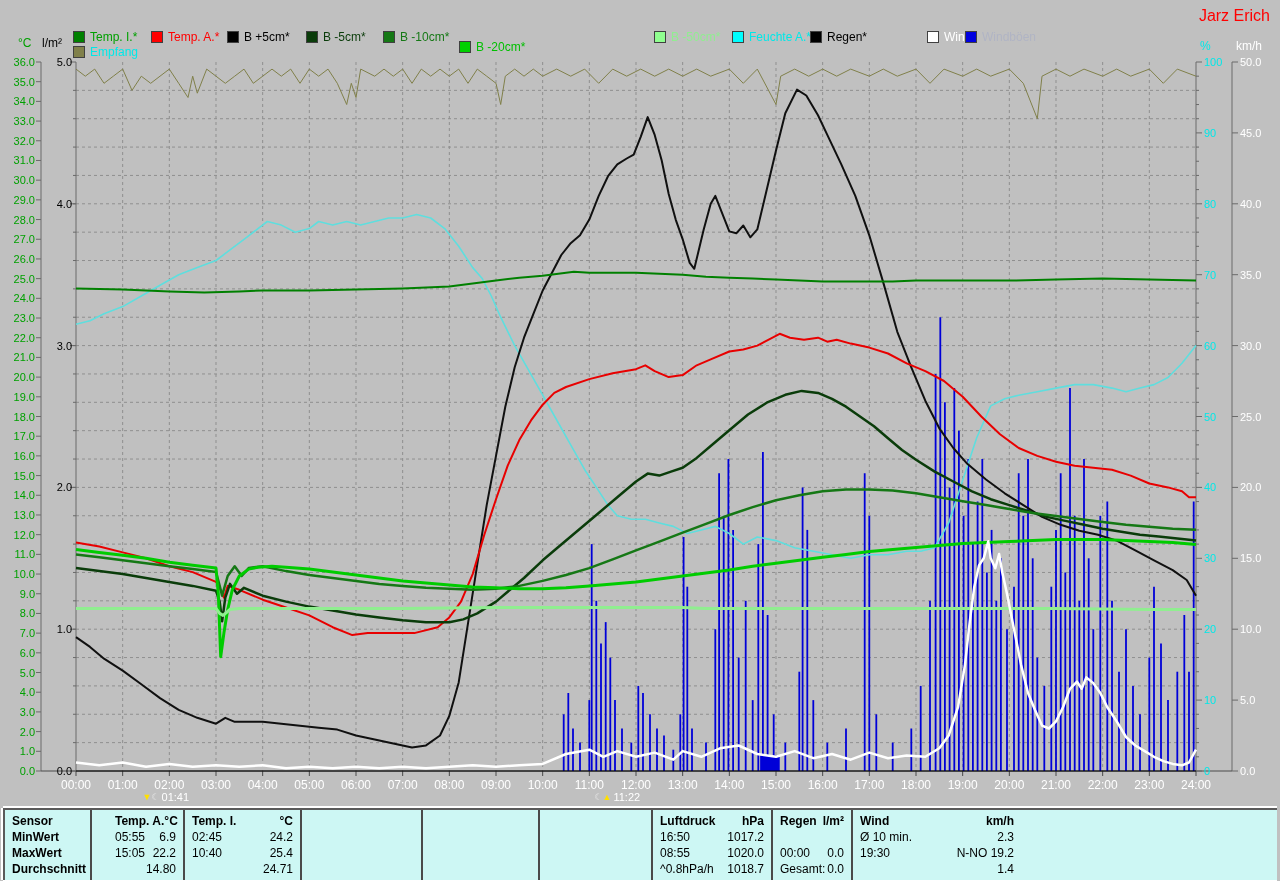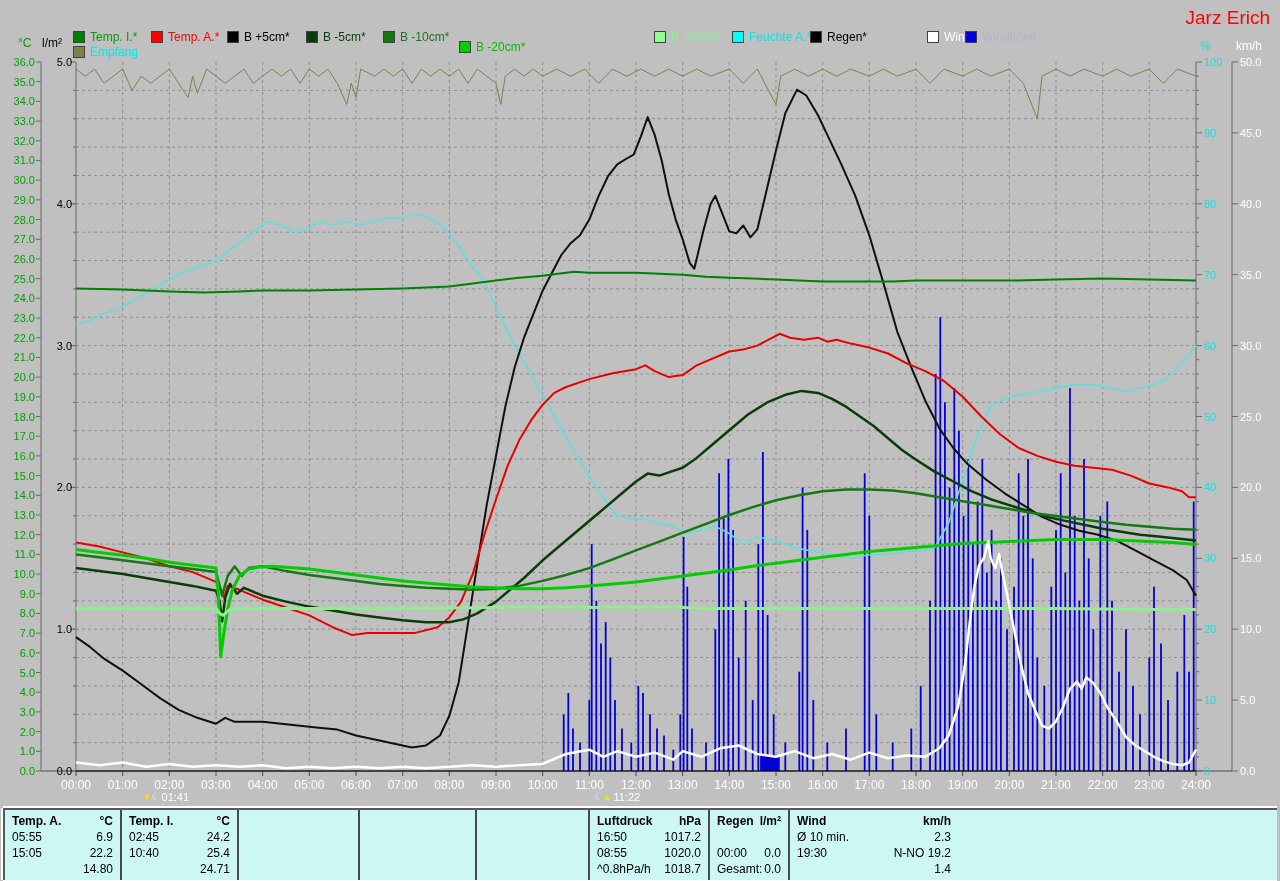--- a/index.html
+++ b/index.html
@@ -1,20 +1,20 @@
 <!DOCTYPE html>
 <html><head>
 <meta charset="utf-8">
 <style>
   html,body{margin:0;padding:0;background:#888;}
   #screen{position:relative;width:1280px;height:881px;background:#c0c0c0;overflow:hidden;
           font-family:"Liberation Sans",sans-serif;}
   .title{position:absolute;top:6px;left:0;width:100%;text-align:center;color:#ffffff;
          font-size:15px;letter-spacing:.3px;}
-  .credit{position:absolute;top:7px;right:10px;color:#ff0000;font-size:19px;}
+  .credit{position:absolute;top:7px;right:10px;color:#ff0000;font-size:16px;}
   #legend .leg-item{position:absolute;display:flex;align-items:center;font-size:12px;white-space:nowrap;}
   #legend .sw{width:10px;height:10px;margin-right:5px;border:1px solid #404040;flex:0 0 auto;}
   .unit-label{position:absolute;font-size:12px;}
   #chart{position:absolute;left:0;top:0;}
   #markers .xmark{position:absolute;display:flex;align-items:center;font-size:11px;color:#ffffff;}
   #markers .mico{font-size:9px;margin-right:2px;line-height:1;}
   #stats{position:absolute;left:3px;top:808px;width:1272px;height:70px;background:#cdf7f4;
          border-top:2px solid #5a5a5a;border-left:2px solid #5a5a5a;
          box-shadow:0 -2px 0 #ffffff, -2px 0 0 #ffffff, 0 2px 0 #ffffff;
          display:flex;font-size:12px;color:#000;}
@@ -501,21 +501,27 @@
       <div class="xmark" style="left: 142.54px; top: 791px;">
         <span class="mico"><span style="color:#ffe000">▼</span><span style="color:#e8e8e8">☾</span></span>
         <span>01:41</span>
       </div>
       <div class="xmark" style="left: 594.46px; top: 791px;">
         <span class="mico"><span style="color:#e8e8e8">☾</span><span style="color:#ffe000">▲</span></span>
         <span>11:22</span>
       </div>
     </div>
   <div id="stats">
-      <div class="col" style="width: 115px;">
+      <div class="col lbl-col" style="width: 85px;">
+        <div class="line hdr">Sensor</div>
+        <div class="line hdr">MinWert</div>
+        <div class="line hdr">MaxWert</div>
+        <div class="line hdr">Durchschnitt</div>
+      </div>
+      <div class="col" style="width: 93px; padding-left: 16px;">
         <div>
           <div class="line hdr">
             <span>Temp. A.</span>
             <span>°C</span>
           </div>
           <div class="line">
             <span>05:55</span>
             <span>6.9</span>
           </div>
           <div class="line">

